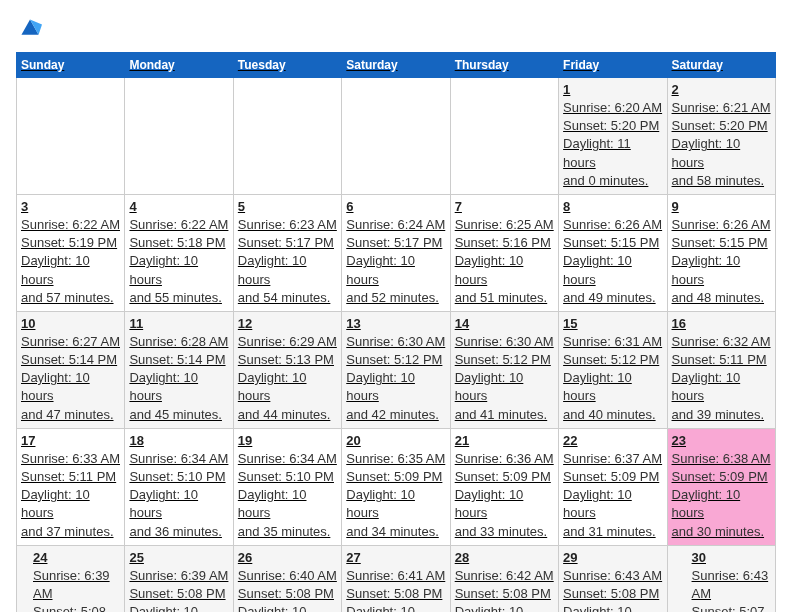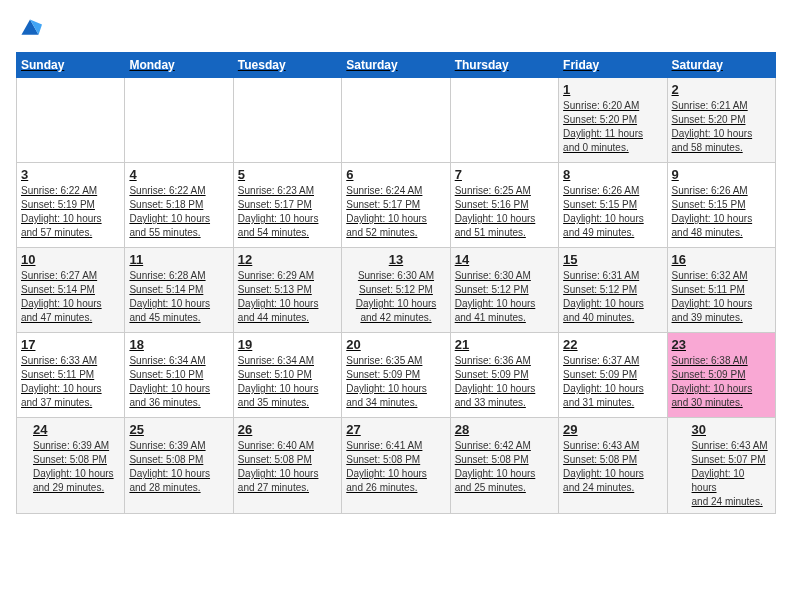--- a/index.html
+++ b/index.html
@@ -80,21 +80,21 @@
       background: #fff;
     }
     .day-number {
       font-size: 13px;
       font-weight: bold;
       color: #222;
       display: block;
       margin-bottom: 2px;
     }
     .day-info {
-      font-size: 10px;
+      font-size: 13px;
       color: #333;
       line-height: 1.4;
     }
     .empty-cell {
       background: #fff !important;
     }
     tr:nth-child(2) td.empty-cell {
       background: #fff !important;
     }
   </style>
@@ -186,21 +186,21 @@
           <div class="day-info">Sunrise: 6:27 AM<br>Sunset: 5:14 PM<br>Daylight: 10 hours<br>and 47 minutes.</div>
         </td>
         <td style="background: rgb(245, 245, 245);">
           <span class="day-number">11</span>
           <div class="day-info">Sunrise: 6:28 AM<br>Sunset: 5:14 PM<br>Daylight: 10 hours<br>and 45 minutes.</div>
         </td>
         <td style="background: rgb(245, 245, 245);">
           <span class="day-number">12</span>
           <div class="day-info">Sunrise: 6:29 AM<br>Sunset: 5:13 PM<br>Daylight: 10 hours<br>and 44 minutes.</div>
         </td>
-        <td style="background: rgb(245, 245, 245); text-align: center;">
+        <td style="background: rgb(245, 245, 245);">
           <span class="day-number">13</span>
           <div class="day-info">Sunrise: 6:30 AM<br>Sunset: 5:12 PM<br>Daylight: 10 hours<br>and 42 minutes.</div>
         </td>
         <td style="background: rgb(245, 245, 245);">
           <span class="day-number">14</span>
           <div class="day-info">Sunrise: 6:30 AM<br>Sunset: 5:12 PM<br>Daylight: 10 hours<br>and 41 minutes.</div>
         </td>
         <td style="background: rgb(245, 245, 245);">
           <span class="day-number">15</span>
           <div class="day-info">Sunrise: 6:31 AM<br>Sunset: 5:12 PM<br>Daylight: 10 hours<br>and 40 minutes.</div>

